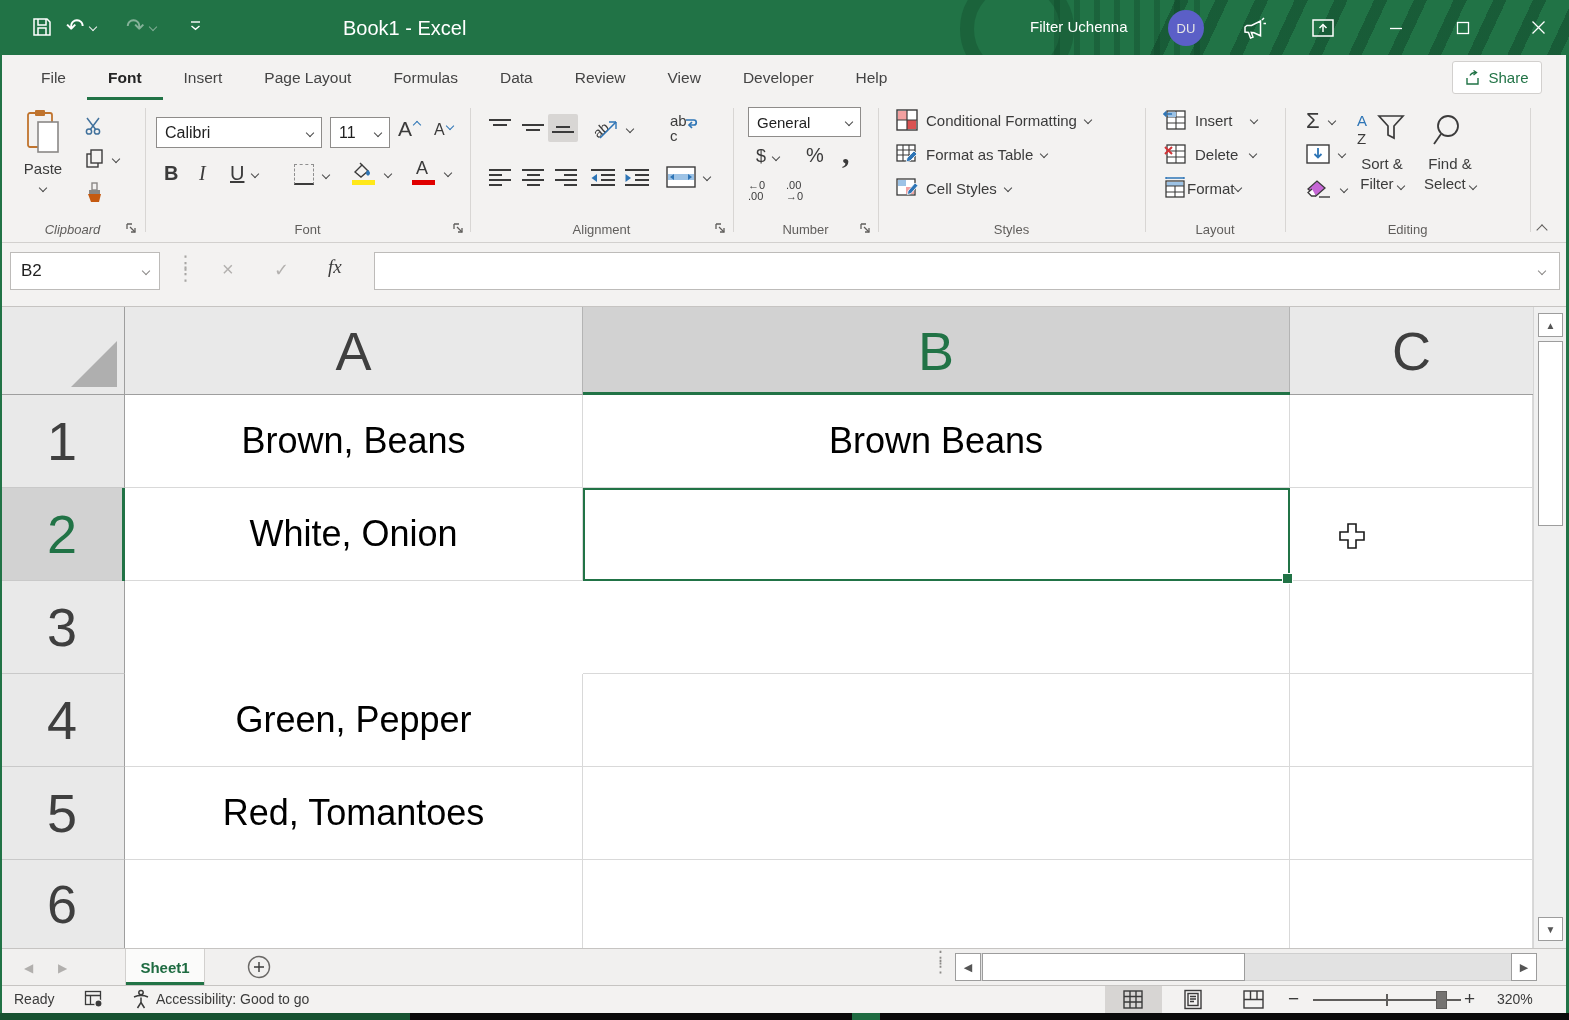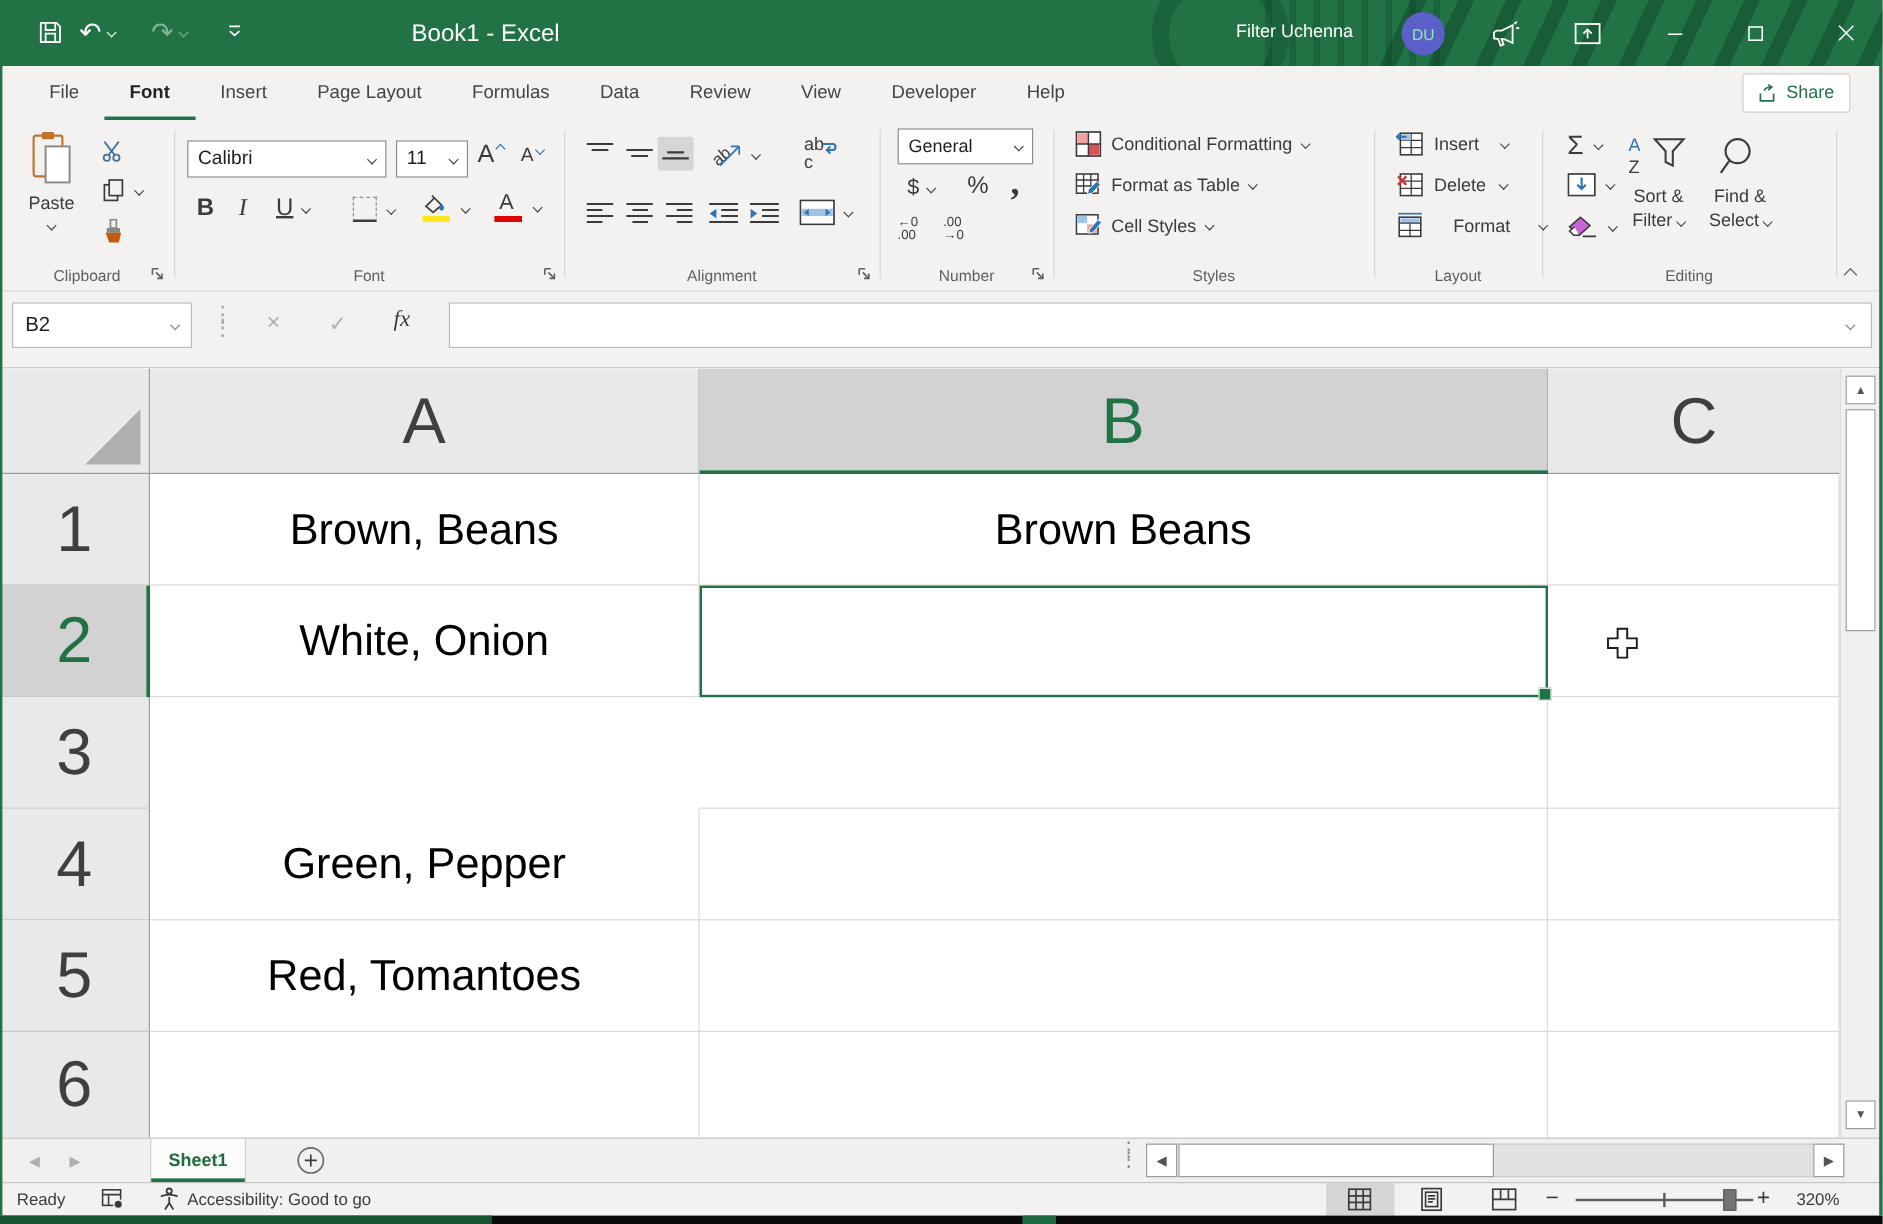--- a/index.html
+++ b/index.html
@@ -92,21 +92,21 @@
       <span class="cv cvw cvs"></span>
     </div>
     <div class="abs" style="left:188px;top:20px;">
       <span><svg width="15" height="14" viewBox="0 0 15 14" fill="none" stroke="#fff" stroke-width="1.4">
             <path d="M3 2h9"></path>
             <path d="M3.5 6l4 3.4L11.5 6"></path>
           </svg></span>
     </div>
     <div class="abs tbtxt" style="left:343px;top:17px;">Book1 - Excel</div>
     <div class="abs tbtxt" style="left:1030px;top:18px;font-size:15px;">Filter Uchenna</div>
-    <div class="abs" style="left:1168px;top:10px;width:36px;height:36px;border-radius:50%;background:#5B5FC7;display:flex;align-items:center;justify-content:center;color:#86efac;font-size:13px;">DU</div>
+    <div class="abs" style="left:1168px;top:10px;width:36px;height:36px;border-radius:50%;background:#5B5FC7;display:flex;align-items:center;justify-content:center;color:#e5e5e5;font-size:13px;">DU</div>
     <div class="abs" style="left:1240px;top:14px;">
       <span><svg width="28" height="28" viewBox="0 0 28 28" fill="none" stroke="#fff" stroke-width="1.5">
             <path d="M5 13v5l3.5.5 2 5.5 2.5-1-1.7-4.5 2.7.3 6.5 3V7l-9 4.5H7z"></path>
             <path d="M22 6l2-2M23.5 9.5H26"></path>
           </svg></span>
     </div>
     <div class="abs" style="left:1310px;top:15px;">
       <span><svg width="26" height="26" viewBox="0 0 26 26" fill="none" stroke="#fff" stroke-width="1.5">
             <rect x="3" y="5" width="20" height="16"></rect>
             <path d="M13 17v-7"></path>
@@ -196,21 +196,21 @@
         </span>
       <span class="cv cvs"></span>
     </div>
     <div class="abs" style="left:84px;top:82px;">
       <span><svg width="22" height="22" viewBox="0 0 22 22">
             <rect x="8" y="1" width="5" height="7" fill="none" stroke="#8A8886" stroke-width="1.4"></rect>
             <rect x="5" y="8" width="11" height="4" fill="#8A8886"></rect>
             <path d="M4 12h13l-2 8H7z" fill="#C55A11"></path>
           </svg></span>
     </div>
-    <div class="glabel" style="left:0;width:145px;">Clipboard</div>
+    <div class="glabel" style="left:0;width:145px;font-style:italic;">Clipboard</div>
     <div class="launcher" style="left:124px;">
         <svg width="14" height="14" viewBox="0 0 14 14" fill="none" stroke="#5F5D5B" stroke-width="1.3">
           <path d="M3 3v5M3 3h5"></path>
           <path d="M6 6l5 5"></path>
           <path d="M11 7v4H7"></path>
         </svg>
       </div>
 
     <div class="combo" style="left:156px;top:17px;width:166px;height:31px;">
       <span style="padding-left:8px;">Calibri</span>
@@ -429,21 +429,21 @@
       <span>
           <svg width="24" height="22" viewBox="0 0 24 22">
             <rect x="4" y="2" width="18" height="18" fill="#fff" stroke="#3B3B3B" stroke-width="1.3"></rect>
             <path d="M4 8h18M4 14h18M13 2v18" stroke="#3B3B3B" stroke-width="1.1"></path>
             <path d="M2 4l7 7M9 4l-7 7" stroke="#D13438" stroke-width="2"></path>
           </svg>
         </span>
       <span class="rbt">Delete</span>
       <span class="cv cvs" style="margin-left:4px;"></span>
     </div>
-    <div class="abs flexc" style="left:1163px;top:77px;gap:24px;">
+    <div class="abs flexc" style="left:1163px;top:77px;gap:0;">
       <span>
           <svg width="24" height="22" viewBox="0 0 24 22">
             <rect x="3" y="4" width="18" height="16" fill="#fff" stroke="#3B3B3B" stroke-width="1.3"></rect>
             <rect x="4" y="5" width="16" height="4" fill="#9DC3E6"></rect>
             <path d="M3 9h18M3 15h18M12 9v11" stroke="#3B3B3B" stroke-width="1.1"></path>
             <path d="M3 1h18M3 0v2M21 0v2" stroke="#2E75B6" stroke-width="1.3"></path>
           </svg>
         </span>
       <span class="rbt">Format</span>
       <span class="cv cvs"></span>

